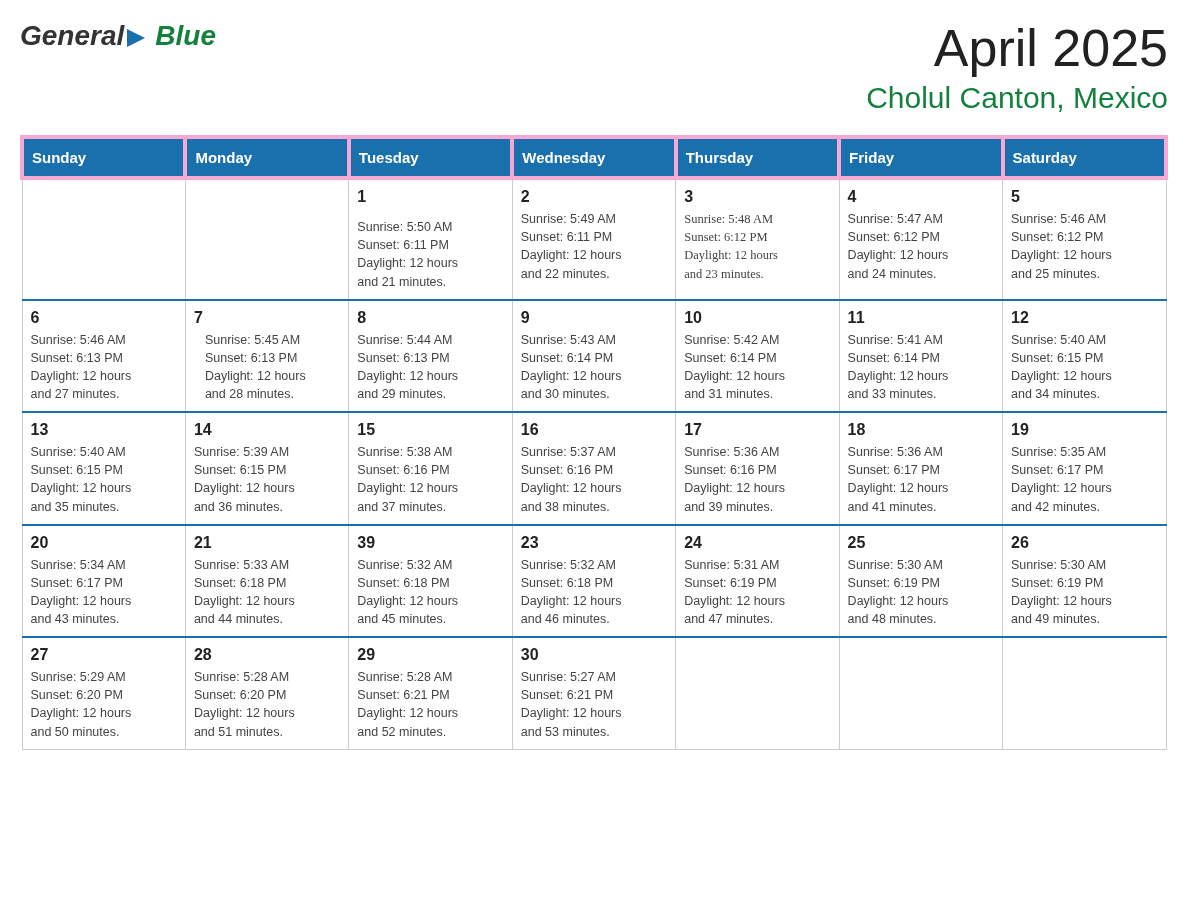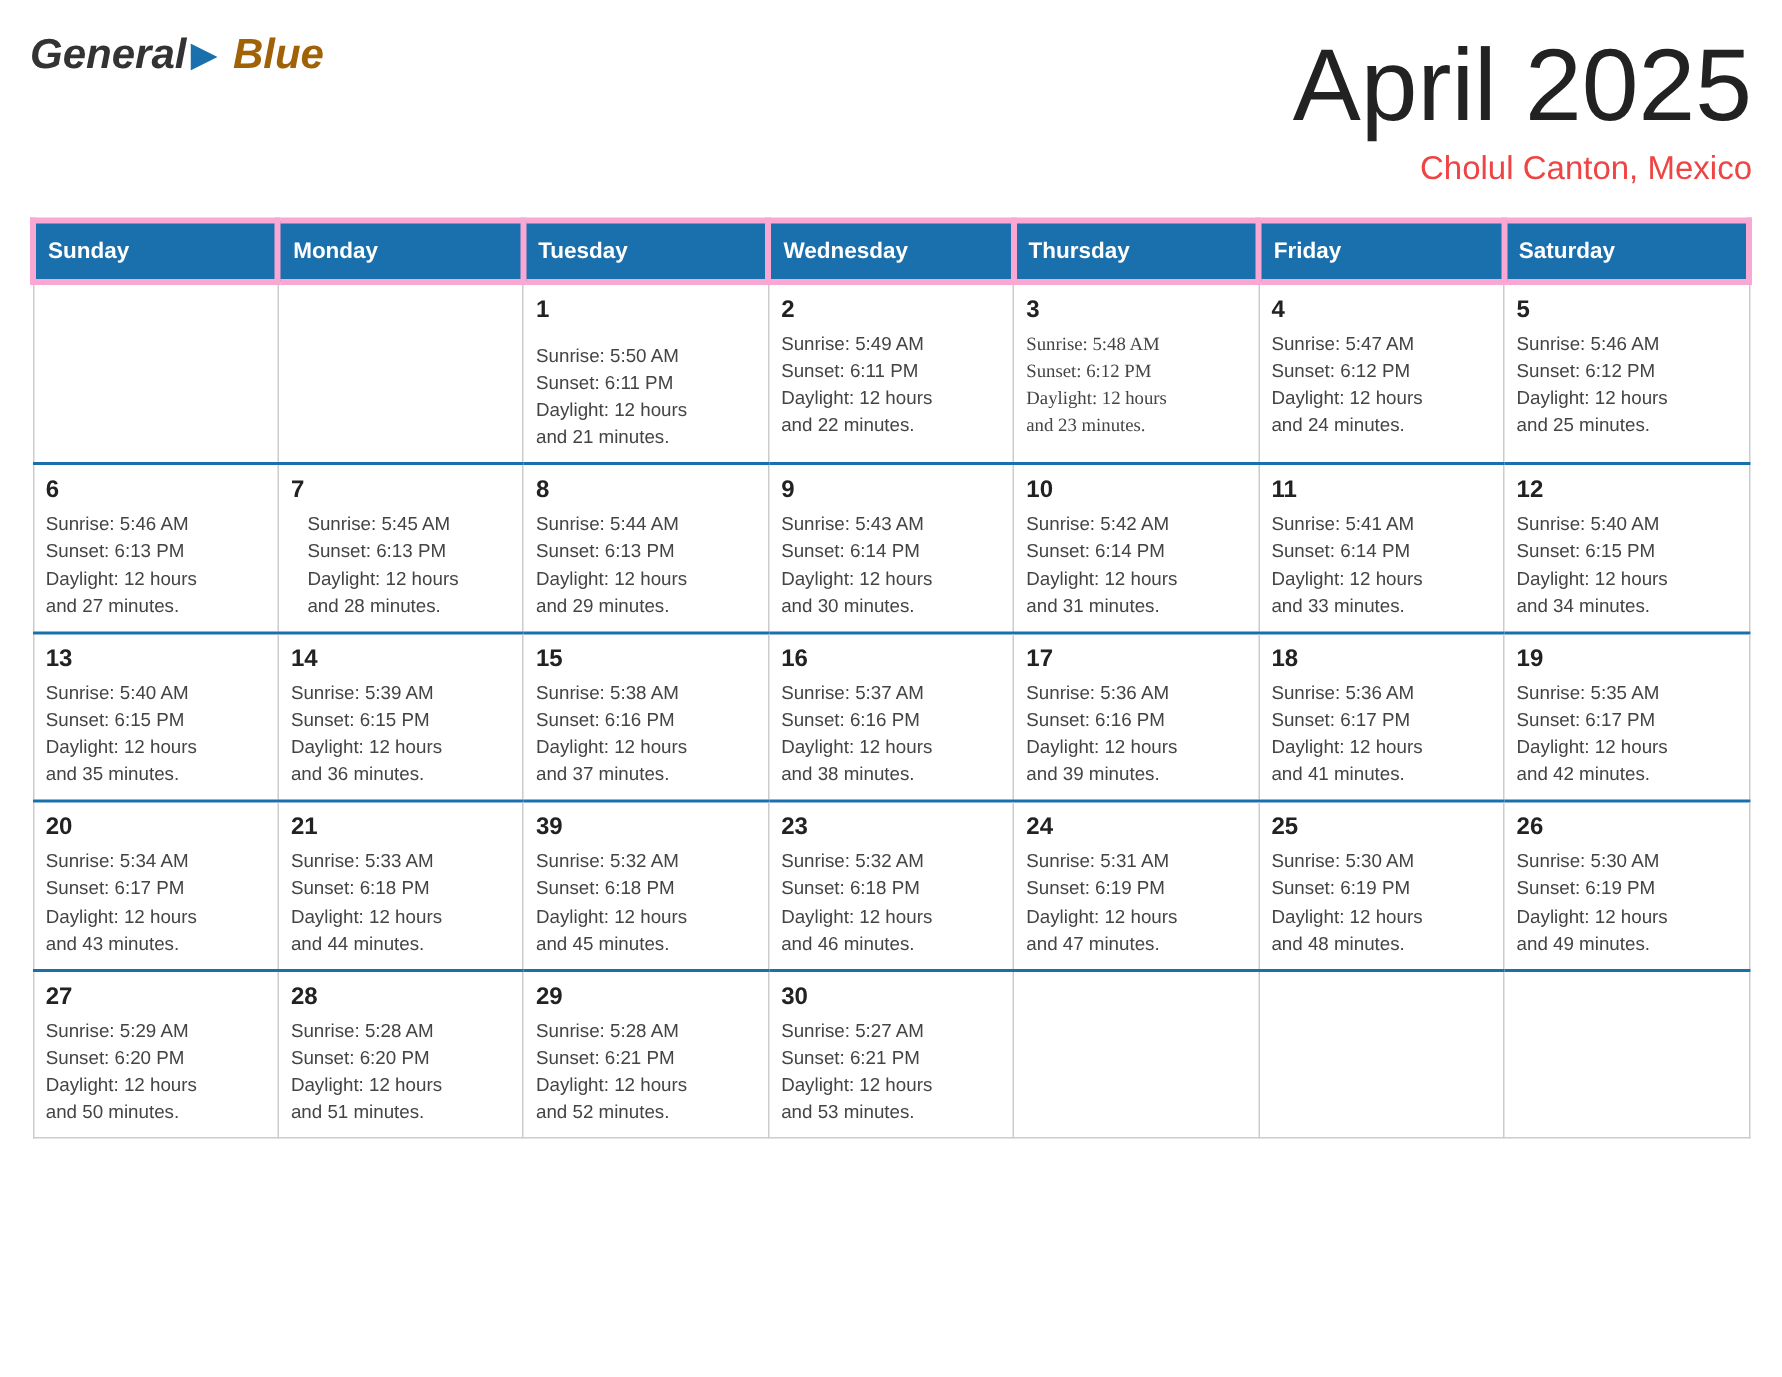--- a/index.html
+++ b/index.html
@@ -19,21 +19,21 @@
     }
     .logo-text-general {
       font-size: 28px;
       font-weight: bold;
       color: #333;
       font-style: italic;
     }
     .logo-blue {
       font-size: 28px;
       font-weight: bold;
-      color: #a16207;
+      color: #15803d;
       font-style: italic;
       margin-left: 2px;
     }
     .logo-wrapper {
       display: flex;
       flex-direction: row;
       align-items: flex-start;
     }
     .logo-row1 {
       display: flex;
@@ -41,28 +41,28 @@
     }
     .logo-row2 {
       display: flex;
       align-items: center;
       margin-left: 0;
     }
     .title-block {
       text-align: right;
     }
     .page-title {
-      font-size: 68px;
+      font-size: 52px;
       font-weight: normal;
       color: #222;
       line-height: 1.1;
     }
     .page-subtitle {
-      font-size: 22px;
-      color: #ef4444;
+      font-size: 30px;
+      color: #15803d;
       margin-top: 4px;
     }
     .calendar-table {
       width: 100%;
       border-collapse: collapse;
       table-layout: fixed;
     }
     .calendar-table thead tr th {
       background-color: #1a6fad;
       color: #fff;

